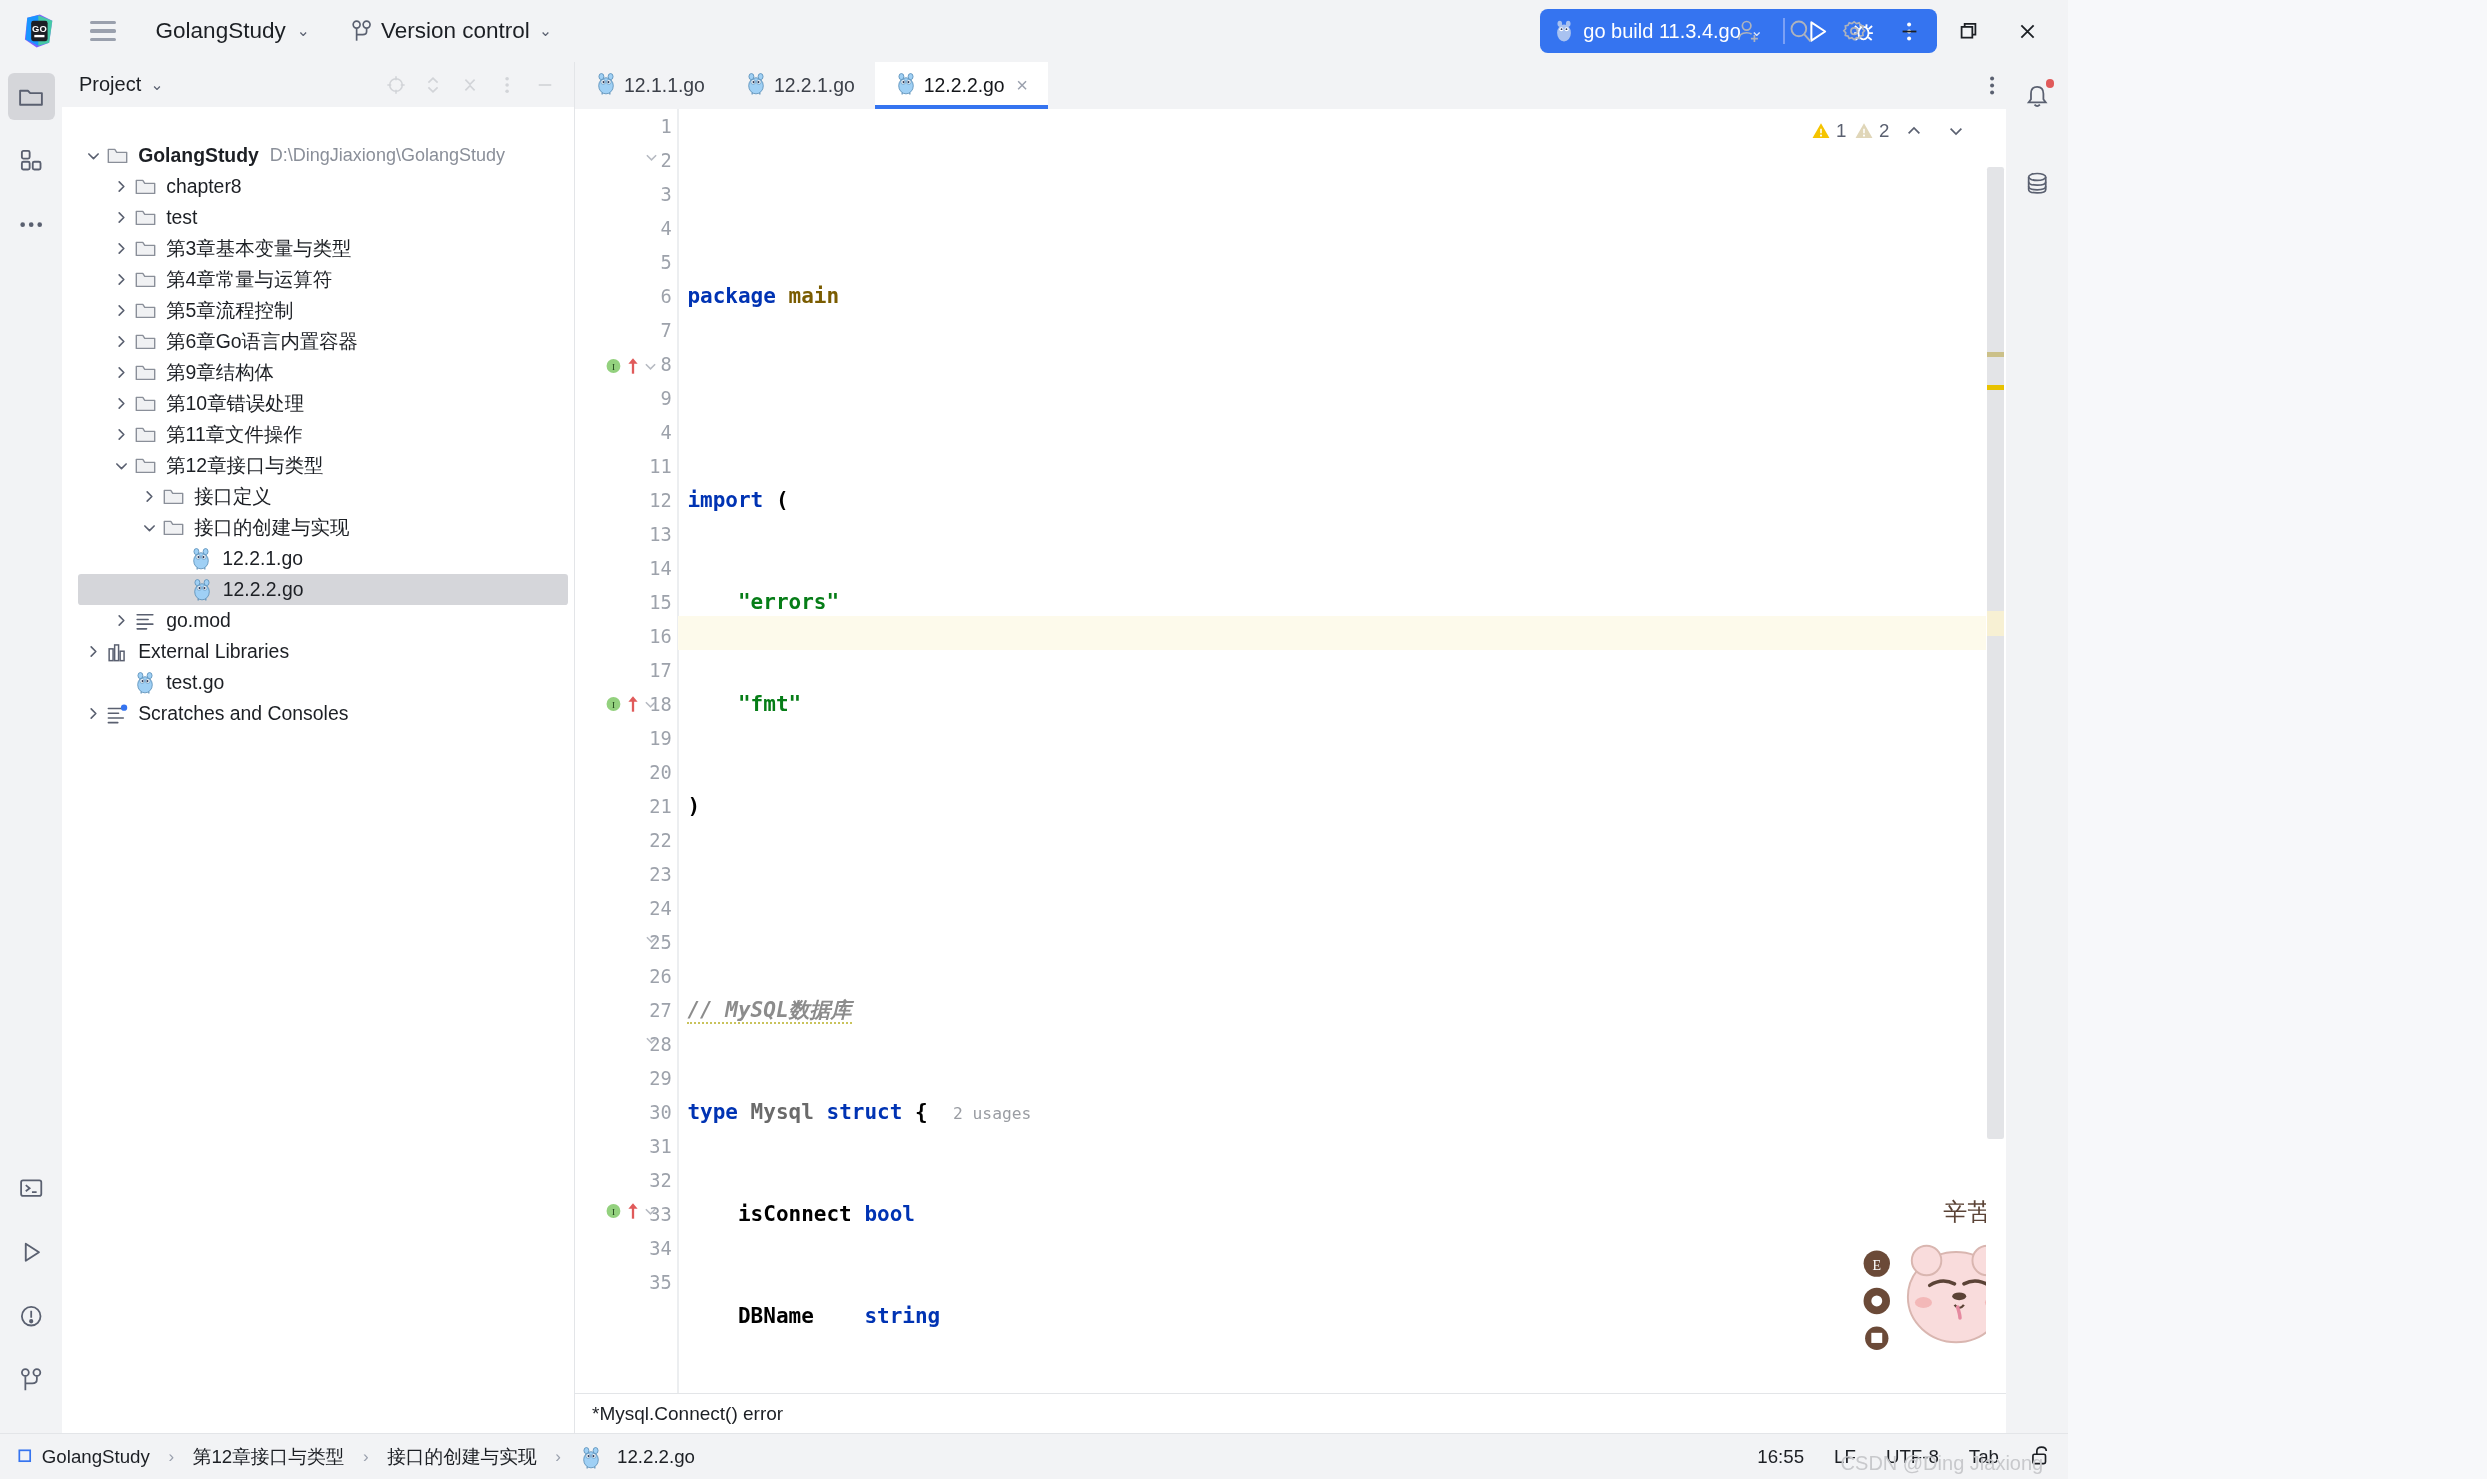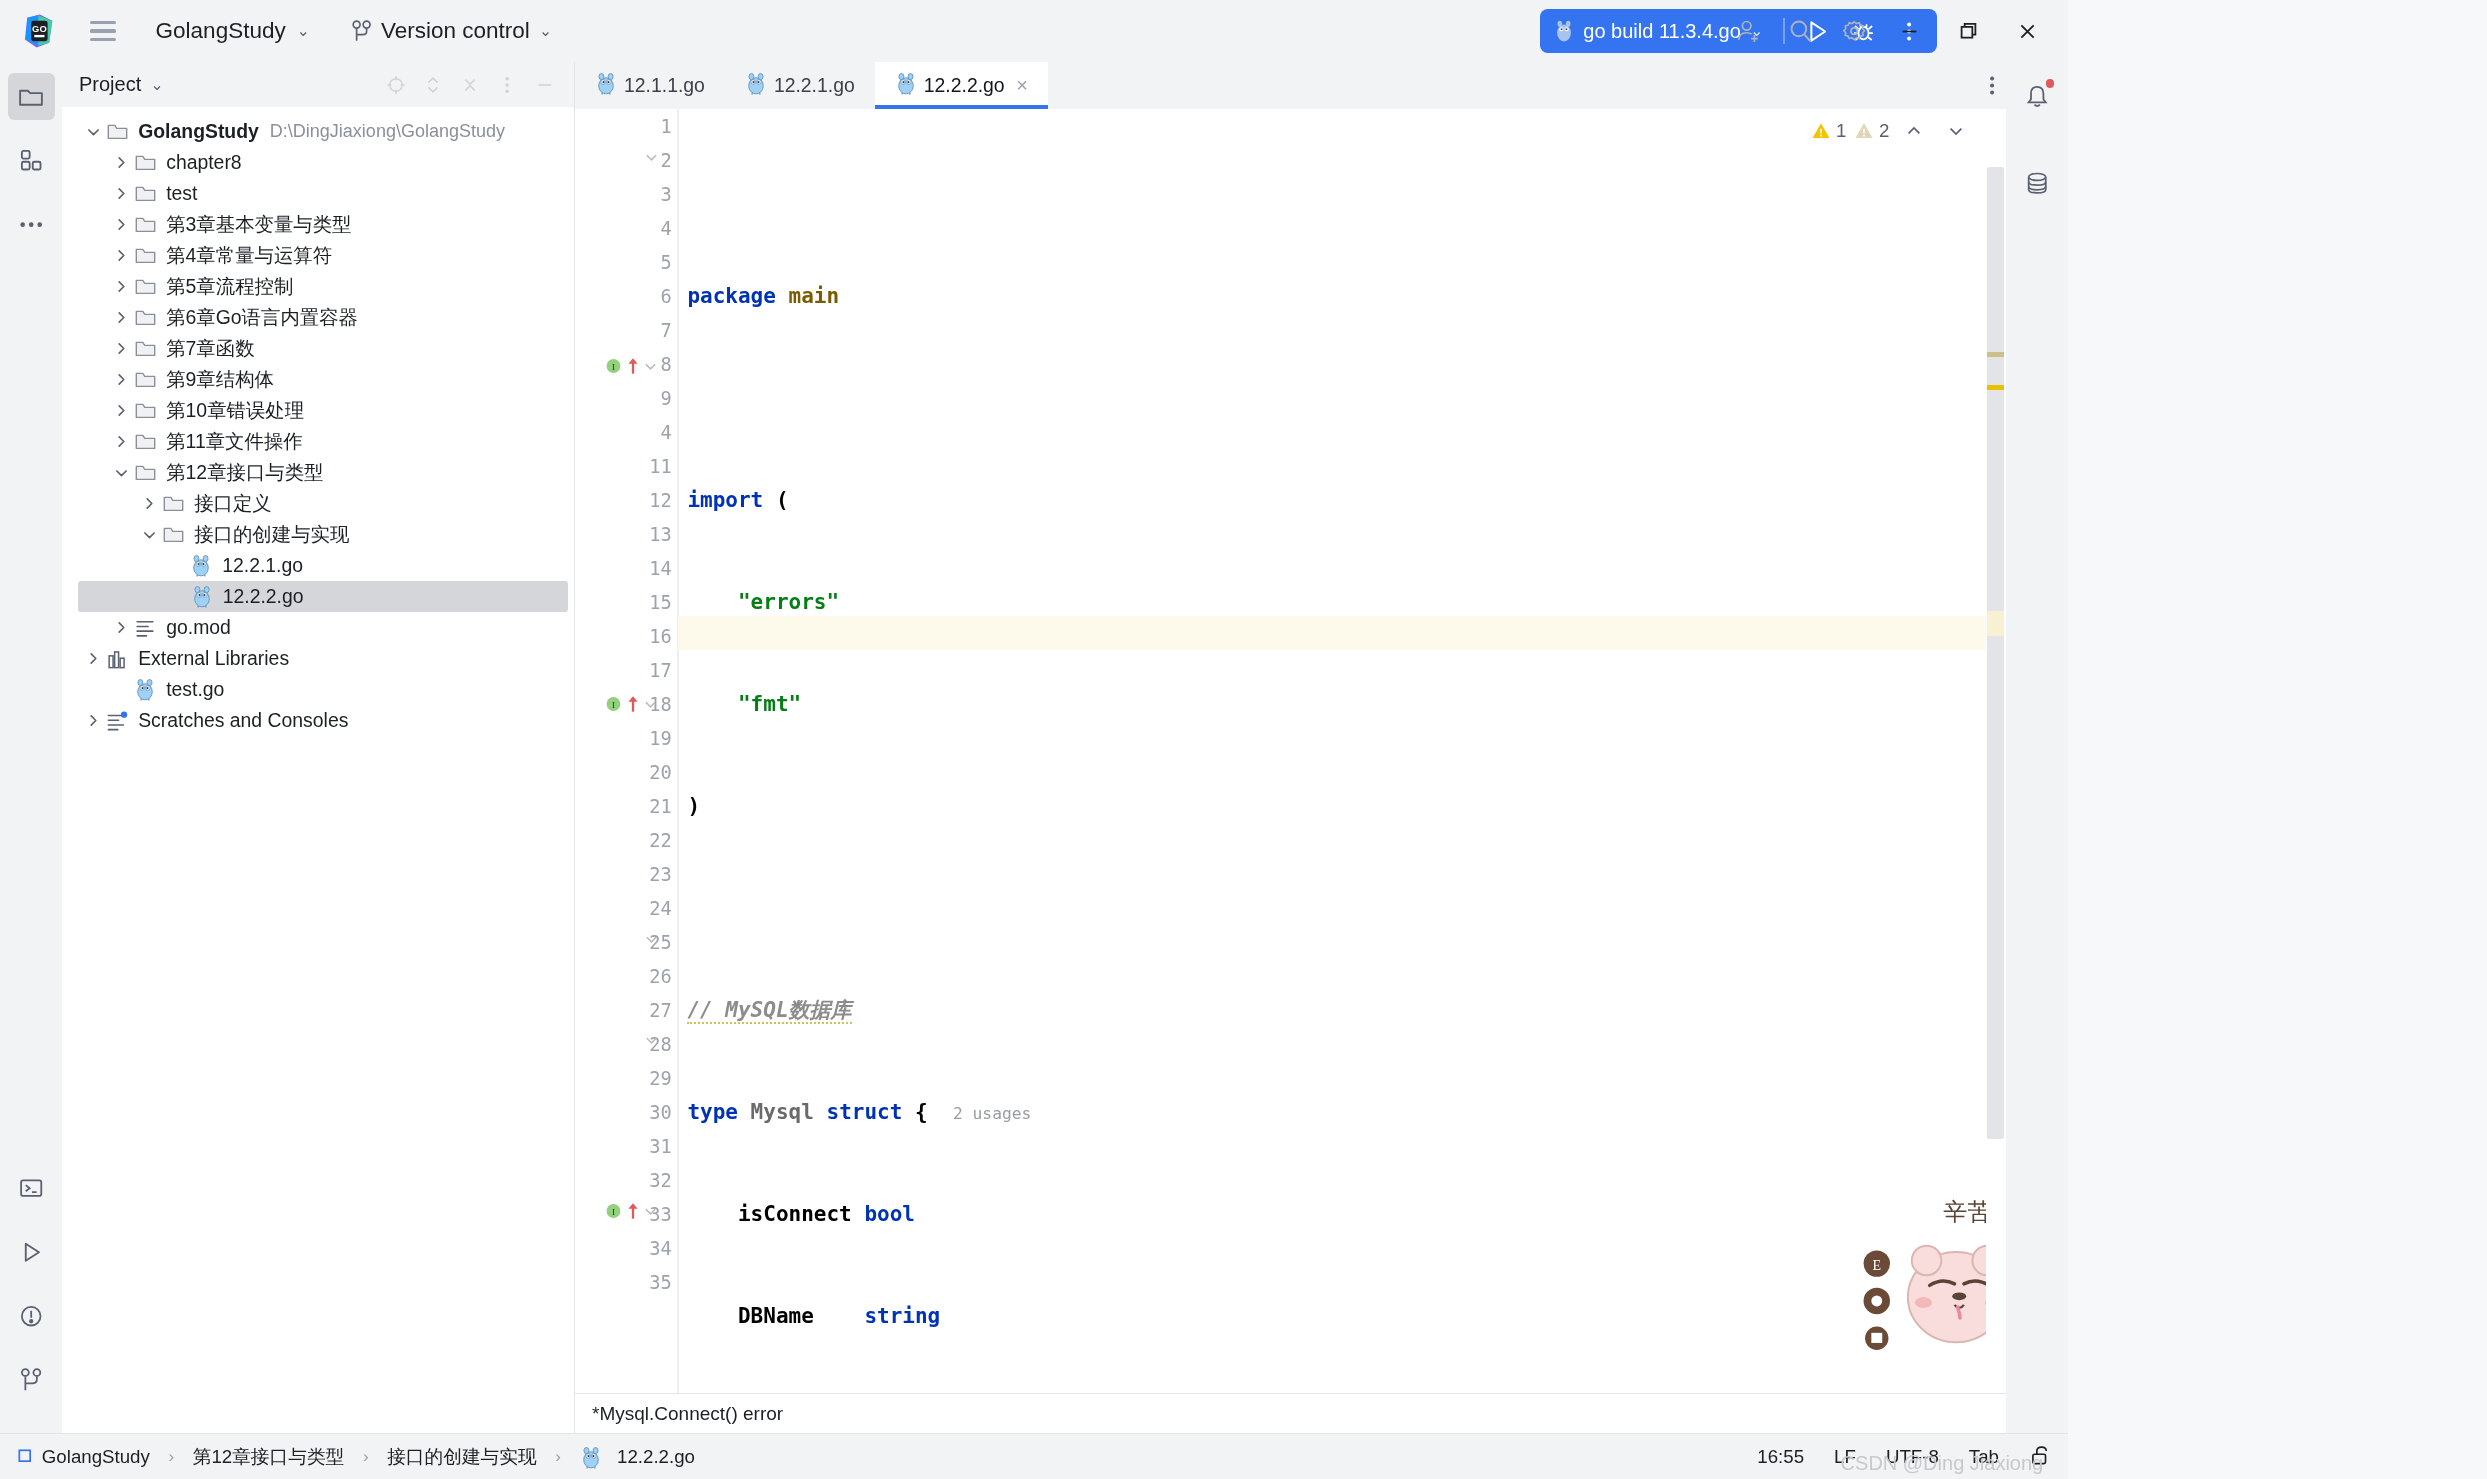--- a/index.html
+++ b/index.html
@@ -41,21 +41,21 @@
   
   .bodyrow { flex: 1 1 auto; display: flex; min-height: 0; }
 
   
   .rail { width: 62px; flex:0 0 62px; background:#f2f3f5; display:flex; flex-direction:column; align-items:center; padding-top: 11px; position:relative;}
   .rail-icon { width: 47px; height: 47px; margin-bottom: 17px; display:flex; align-items:center; justify-content:center; border-radius:6.2px; cursor:pointer; }
   .rail-icon.active { background:#d5d6da; }
   .rail-bottom { position:absolute; bottom: 12.4px; left:0; width:62px; display:flex; flex-direction:column; align-items:center; }
 
   
-  .panel { width: 513px; flex:0 0 513px; background:#ffffff; display:flex; flex-direction:column; border-right:0.8px solid #e3e5e8;}
+  .panel { width: 513px; flex:0 0 513px; background:#ffffff; display:flex; flex-direction:column; border-right:0.8px solid #e3e5e8;gap:24px;}
   .panel-head { height: 45px; flex:0 0 45px; background:#f2f3f5; display:flex; align-items:center; padding: 0 12.4px 0 17px; }
   .panel-title { font-size: 20px; color:#1c1f24; display:flex; align-items:center; gap:9.3px; cursor:pointer; }
   .panel-tools { margin-left:auto; display:flex; align-items:center; gap: 3.1px; }
   .ptool { width: 34px; height:34px; display:flex; align-items:center; justify-content:center; cursor:pointer; border-radius:3.9px;}
   .tree { flex:1 1 auto; overflow:hidden; padding-top: 9.3px; font-size: 19.4px; color:#1c1f24; }
   .trow { height: 31px; display:flex; align-items:center; white-space:nowrap; cursor:pointer; padding-right:7.8px;}
   .trow.sel { background:#d5d6da; border-radius: 3.1px; margin: 0 6.2px 0 15.5px; }
   .arrow { width: 22px; flex:0 0 22px; display:flex; align-items:center; justify-content:center; }
   .ficon { width: 26.4px; flex:0 0 26.4px; margin-right: 7.8px; display:flex; align-items:center; justify-content:center; }
   .tpath { color:#8a8f99; font-size:18px; margin-left: 11px; }
@@ -401,33 +401,20 @@
               <svg width="17" height="17" viewBox="0 0 22 22">
                 <path d="M8 5 L14 11 L8 17" fill="none" stroke="#5a6070" stroke-width="2.1" stroke-linecap="round" stroke-linejoin="round"></path>
               </svg>
             </span>
             <span class="ficon">
               <svg width="23" height="23" viewBox="0 0 30 30">
                 <path d="M3 7 L3 24 L27 24 L27 11 L14 11 L11.5 7 Z" fill="#f0f1f3" stroke="#8a8f99" stroke-width="1.8" stroke-linejoin="round"></path>
               </svg>
             </span>
             <span class="tlabel">第6章Go语言内置容器</span>
-          </div>
-          <div class="trow" style="padding-left: 48px;">
-            <span class="arrow">
-              <svg width="17" height="17" viewBox="0 0 22 22">
-                <path d="M8 5 L14 11 L8 17" fill="none" stroke="#5a6070" stroke-width="2.1" stroke-linecap="round" stroke-linejoin="round"></path>
-              </svg>
-            </span>
-            <span class="ficon">
-              <svg width="23" height="23" viewBox="0 0 30 30">
-                <path d="M3 7 L3 24 L27 24 L27 11 L14 11 L11.5 7 Z" fill="#f0f1f3" stroke="#8a8f99" stroke-width="1.8" stroke-linejoin="round"></path>
-              </svg>
-            </span>
-            <span class="tlabel">第7章函数</span>
           </div>
           <div class="trow" style="padding-left: 48px;">
             <span class="arrow">
               <svg width="17" height="17" viewBox="0 0 22 22">
                 <path d="M8 5 L14 11 L8 17" fill="none" stroke="#5a6070" stroke-width="2.1" stroke-linecap="round" stroke-linejoin="round"></path>
               </svg>
             </span>
             <span class="ficon">
               <svg width="23" height="23" viewBox="0 0 30 30">
                 <path d="M3 7 L3 24 L27 24 L27 11 L14 11 L11.5 7 Z" fill="#f0f1f3" stroke="#8a8f99" stroke-width="1.8" stroke-linejoin="round"></path>

